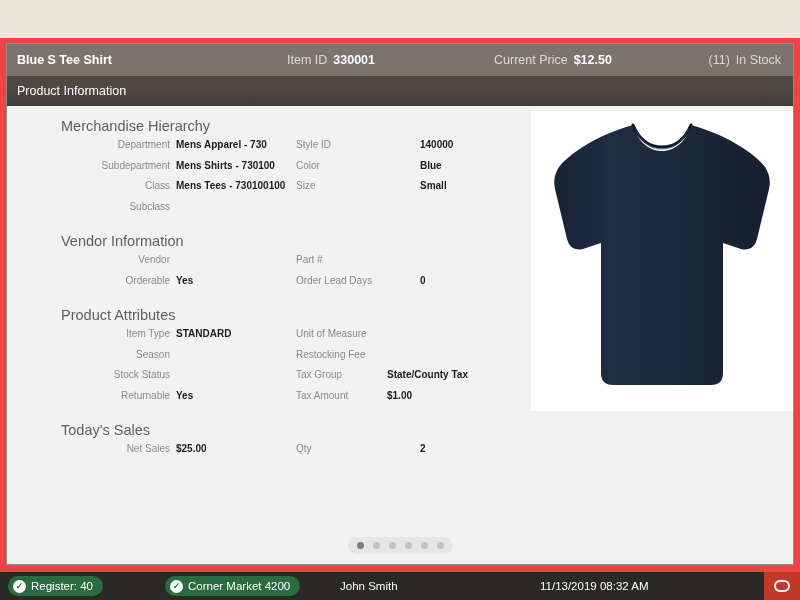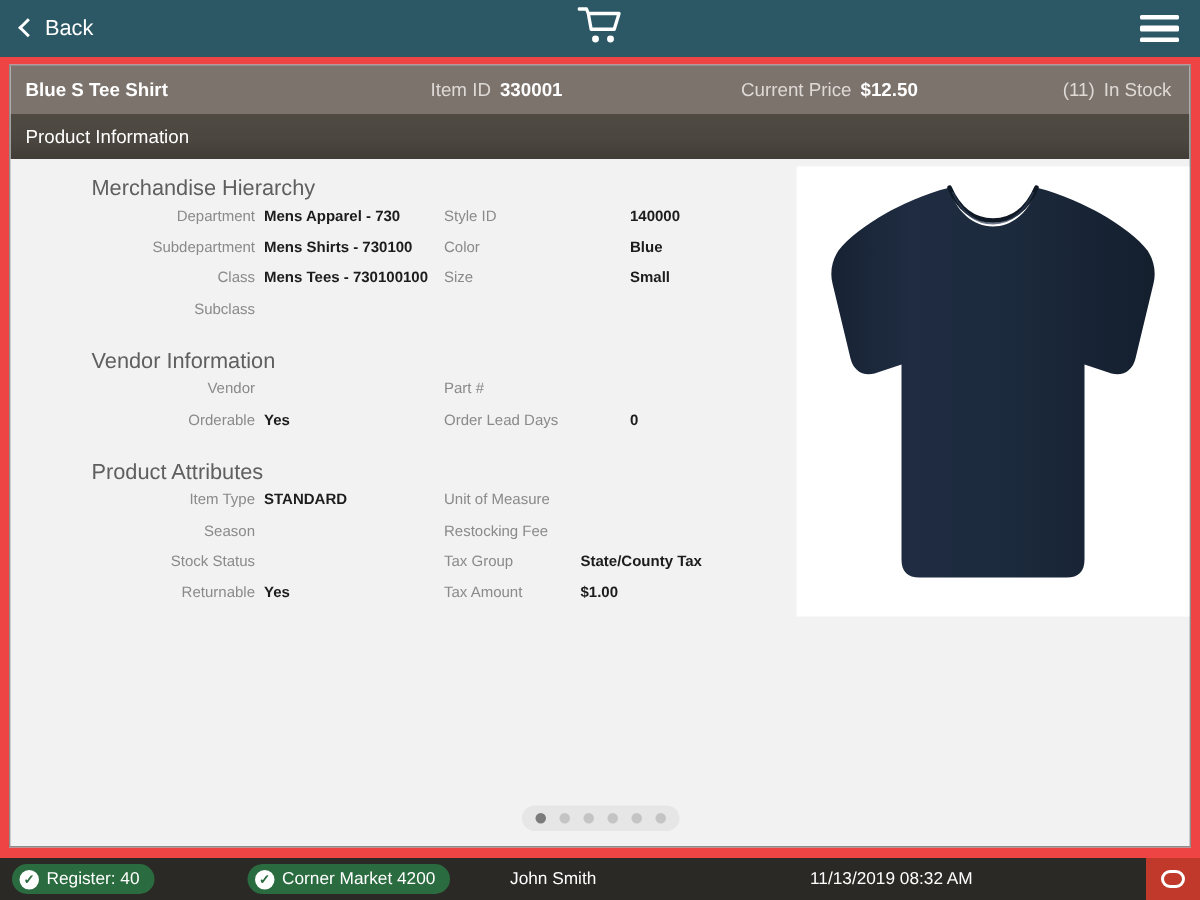--- a/index.html
+++ b/index.html
@@ -285,41 +285,20 @@
     width: 16px; height: 12px;
     border: 2.5px solid #ffffff;
     border-radius: 7px;
   }
 </style>
 </head>
 <body>
 
 <div id="app">
 
-  <div class="topbar">
-    <div class="back-btn">
-      <span class="chev"></span>
-      <span>Back</span>
-    </div>
-    <div class="cart-wrap">
-      <span>
-        <svg width="30" height="26" viewBox="0 0 30 26" aria-hidden="true">
-          <path d="M1 2 h5 l1.2 3 M7.2 5 h20.5 l-3.2 10.5 h-15.4 z" fill="none" stroke="#ffffff" stroke-width="2.2" stroke-linejoin="round" stroke-linecap="round"></path>
-          <path d="M9.1 15.5 h15.2" fill="none" stroke="#ffffff" stroke-width="1.6"></path>
-          <circle cx="12" cy="22" r="2.3" fill="#ffffff"></circle>
-          <circle cx="22" cy="22" r="2.3" fill="#ffffff"></circle>
-        </svg>
-      </span>
-    </div>
-    <div class="menu-btn">
-      <i></i>
-      <i></i>
-      <i></i>
-    </div>
-  </div>
 
   <div class="frame">
     <div class="panel">
 
       <div class="item-bar">
         <span class="ib-name">Blue S Tee Shirt</span>
         <span class="ib-group ib-g1">
           <span class="ib-label">Item ID</span>
           <span class="ib-value">330001</span>
         </span>
@@ -403,20 +382,31 @@
                   <span class="lc-label">Stock Status</span>
                   <span class="lc-value"></span>
                   <span class="rc-label">Tax Group</span>
                   <span class="rc-value">State/County Tax</span>
                 </div>
                 <div class="row">
                   <span class="lc-label">Returnable</span>
                   <span class="lc-value">Yes</span>
                   <span class="rc-label">Tax Amount</span>
                   <span class="rc-value">$1.00</span>
+                </div>
+              </div>
+            </div>
+            <div class="section">
+              <div class="section-title">Today's Sales</div>
+              <div class="rows">
+                <div class="row">
+                  <span class="lc-label">Net Sales</span>
+                  <span class="lc-value">$25.00</span>
+                  <span class="rc-label">Qty</span>
+                  <span class="rc-value narrow">2</span>
                 </div>
               </div>
             </div>
           </div>
 
         <div class="product-img">
           <svg width="230" height="290" viewBox="0 0 230 290" aria-hidden="true">
             <defs>
               <linearGradient id="shade" x1="0" y1="0" x2="1" y2="0">
                 <stop offset="0%" stop-color="#172334"></stop>

